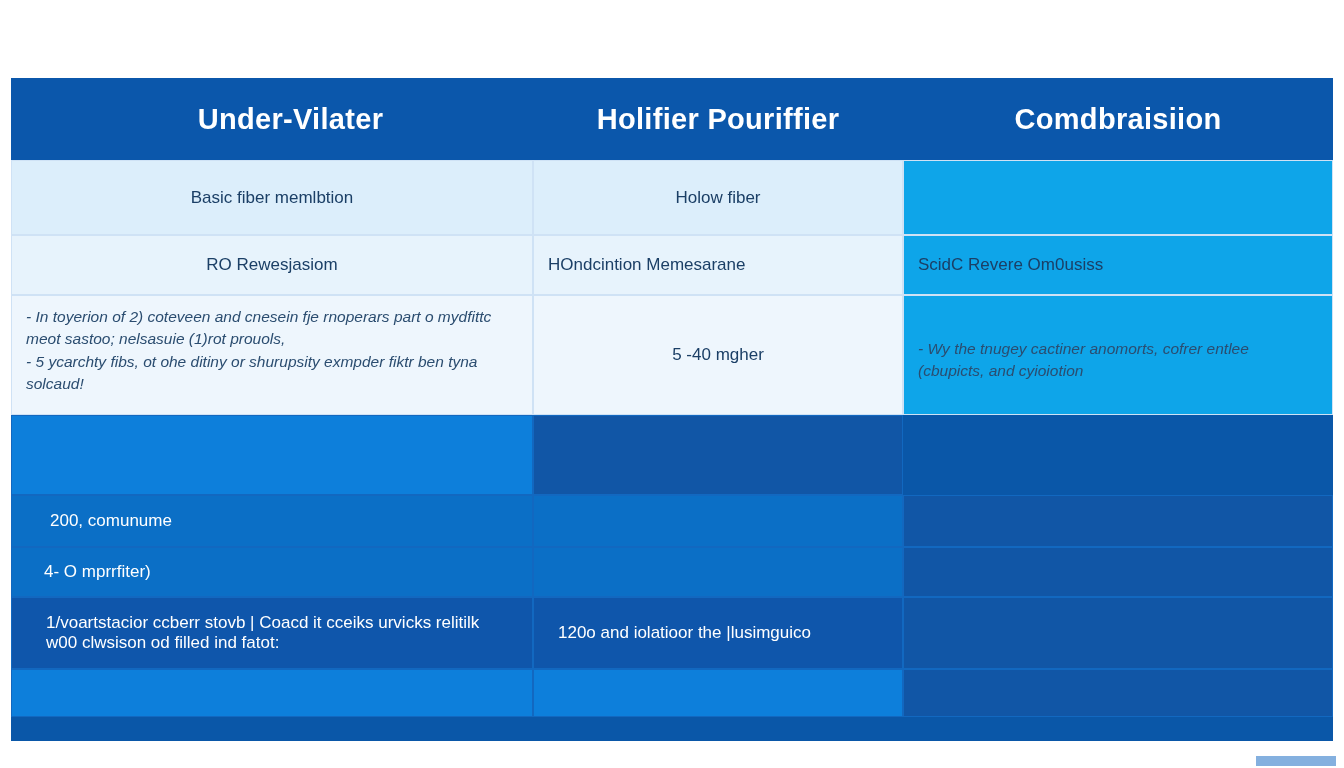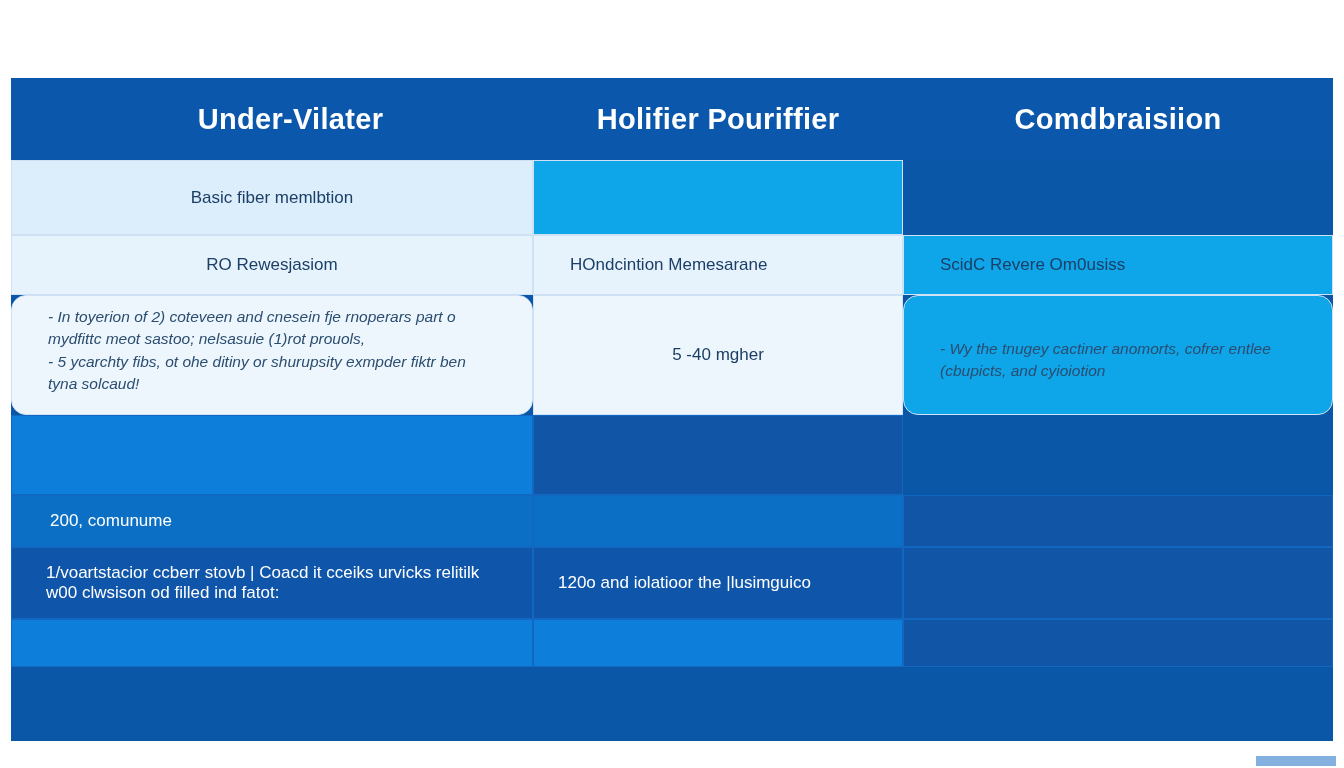--- a/index.html
+++ b/index.html
@@ -48,40 +48,39 @@
     letter-spacing: 0.3px;
   }
   .hdr.c1 { justify-content: center; padding-left: 37px; }
   .hdr.c2 { justify-content: center; }
   .hdr.c3 { justify-content: center; }
 
   
   .cell {
     box-sizing: border-box;
     border: 1px solid #cfe2f5;
-    padding: 10px 36px;
+    padding: 10px 14px;
     font-size: 17px;
     color: #1b3f66;
     display: flex;
     align-items: center;
   }
   .cell.center { justify-content: center; text-align: center; }
   .cell.top { align-items: flex-start; }
 
   .l1 { background: #dceefb; }
   .l2 { background: #e7f3fc; }
   .l3 { background: #eef6fd; }
   .l4 { background: #0ea5e9; }
 
   .cell.italic {
     font-style: italic;
     font-size: 15.5px;
     line-height: 1.45;
     color: #2b4d70;
-    border-radius: 15px;
   }
 
   
   .bcell {
     box-sizing: border-box;
     border: 1px solid #1268c0;
     padding: 10px 24px;
     font-size: 17px;
     color: #ffffff;
     display: flex;
@@ -118,20 +117,21 @@
   <div class="table-wrap">
 
     <div class="grid">
       <div class="hdr c1">Under-Vilater</div>
       <div class="hdr c2">Holifier Pouriffier</div>
       <div class="hdr c3">Comdbraisiion</div>
     </div>
 
     <div class="grid">
       <div class="cell l1 center h-75">Basic fiber memlbtion</div>
+      <div class="cell l1 center h-75">Holow fiber</div>
       <div class="cell l4 center h-75"></div>
     </div>
 
     <div class="grid">
       <div class="cell l2 center h-60">RO Rewesjasiom</div>
       <div class="cell l2 h-60">HOndcintion Memesarane</div>
       <div class="cell l4 h-60">ScidC Revere Om0usiss</div>
     </div>
 
     <div class="grid">
@@ -149,20 +149,25 @@
       <div class="bcell b-bright h-80"></div>
       <div class="bcell b-deep2 h-80"></div>
     </div>
 
     <div class="grid">
       <div class="bcell b-mid h-52" style="padding-left:38px;">200, comunume</div>
       <div class="bcell b-mid h-52"></div>
       <div class="bcell b-deep2 h-52"></div>
     </div>
 
+    <div class="grid">
+      <div class="bcell b-mid h-50" style="padding-left:32px;">4- O mprrfiter)</div>
+      <div class="bcell b-mid h-50"></div>
+      <div class="bcell b-deep2 h-50"></div>
+    </div>
 
     <div class="grid">
       <div class="bcell b-deep h-72" style="padding-left:34px;">
         <span class="lines" style="white-space:pre-line;">1/voartstacior ccberr stovb | Coacd it cceiks urvicks relitilk w00 clwsison od filled ind fatot:</span>
       </div>
       <div class="bcell b-deep h-72">120o and iolatioor the |lusimguico</div>
       <div class="bcell b-deep2 h-72"></div>
     </div>
 
     <div class="grid">

